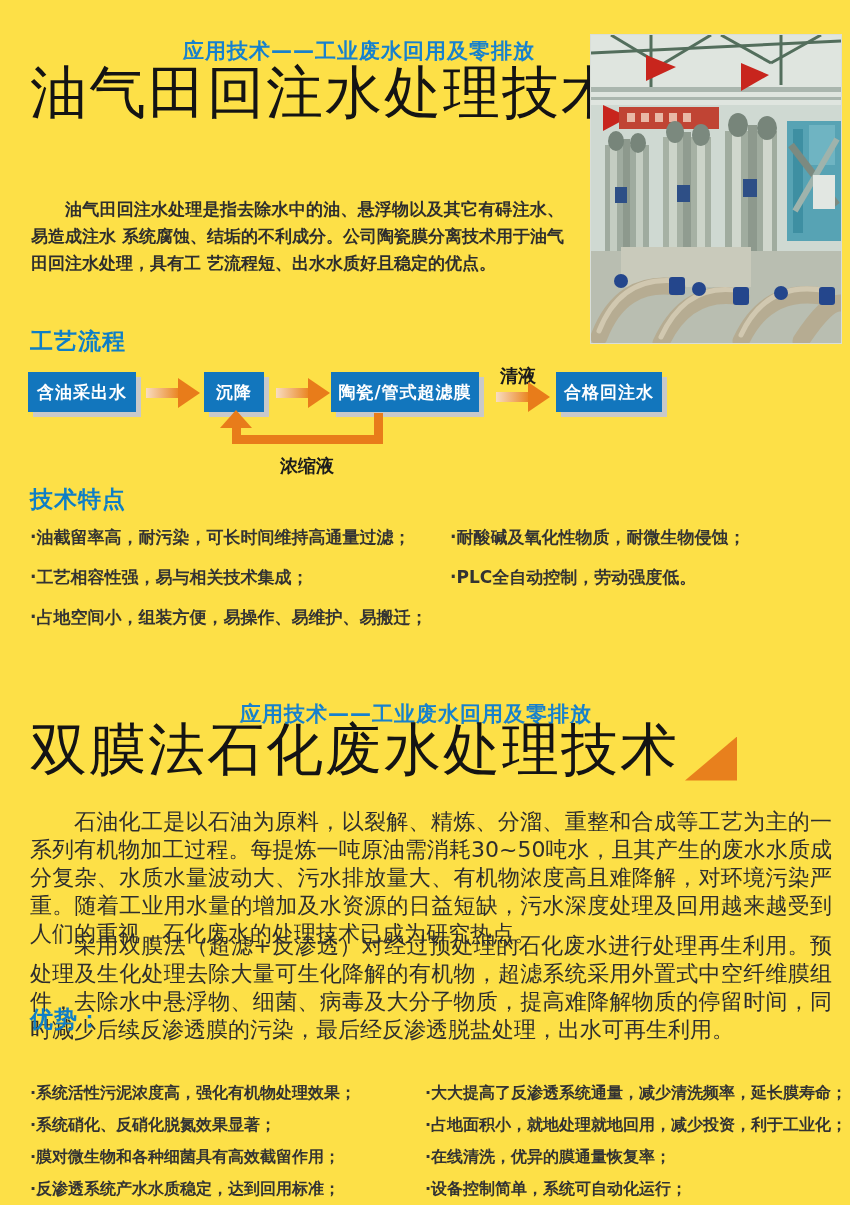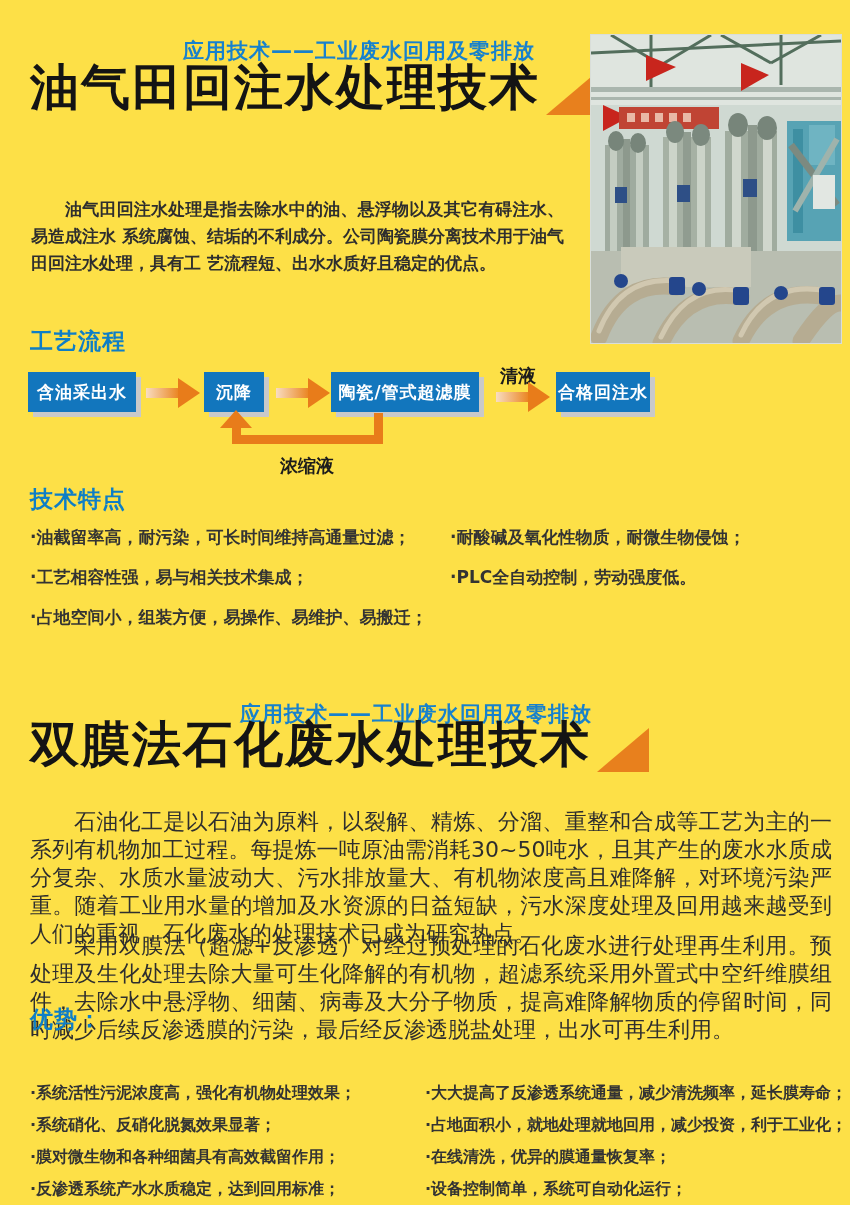--- a/index.html
+++ b/index.html
@@ -1,21 +1,21 @@
 <!DOCTYPE html>
 <html><head>
 <meta charset="utf-8">
 <style>
   * { margin:0; padding:0; box-sizing:border-box; }
   body { background:#ffffff; font-family:"DejaVu Sans","Liberation Sans",sans-serif; }
   .page { position:relative; width:850px; height:1205px; background:#fde047; overflow:hidden; margin:0 auto; }
 
   .subtitle { position:absolute; font-size:21px; font-weight:700; color:#1781cd; letter-spacing:1px; }
   .title-row { position:absolute; display:flex; align-items:flex-end; }
-  .big-title { font-size:49px; font-weight:700; color:#141414; letter-spacing:2px; line-height:1.08; white-space:nowrap; }
+  .big-title { font-size:57px; font-weight:400; color:#141414; letter-spacing:2px; line-height:1.08; white-space:nowrap; }
   .tri { width:52px; height:44px; background:#e8801d; clip-path:polygon(100% 0, 100% 100%, 0 100%); margin-left:6px; }
 
   .photo-frame { position:absolute; left:590px; top:34px; width:252px; height:310px; border:1px solid #d9ded9; }
 
   .intro { position:absolute; left:31px; top:196px; width:533px; font-size:17px; line-height:27px;
            font-weight:600; color:#2e2e2e; text-align:justify; text-indent:2em; }
 
   .blue-heading { position:absolute; font-size:23px; font-weight:700; color:#0e7ec6; letter-spacing:1px; }
 
   
@@ -180,21 +180,21 @@
       <defs>
           <linearGradient id="ag3" x1="0" y1="0" x2="1" y2="0">
             <stop offset="0" stop-color="#f8ddc2"></stop>
             <stop offset="1" stop-color="#ea8420"></stop>
           </linearGradient>
         </defs>
       <rect x="0" y="10" width="33" height="10" fill="url(#ag3)"></rect>
         <polygon points="32,0 54,15 32,30" fill="#e87c1a"></polygon>
     </svg>
 
-    <div class="fbox" style="left:528px; width:94px;">合格回注水</div>
+    <div class="fbox" style="left:528px; width:106px;">合格回注水</div>
 
     <div class="loop-seg" style="left:346px; top:41px; width:9px; height:31px;"></div>
     <div class="loop-seg" style="left:204px; top:63px; width:151px; height:9px;"></div>
     <div class="loop-seg" style="left:204px; top:54px; width:9px; height:14px;"></div>
     <div class="loop-head" style="left:192px; top:38px;"></div>
     <div class="flow-label" style="left:252px; top:82px;">浓缩液</div>
   </div>
 
   <h2 class="blue-heading" style="left:30px; top:484px;">技术特点</h2>
 

